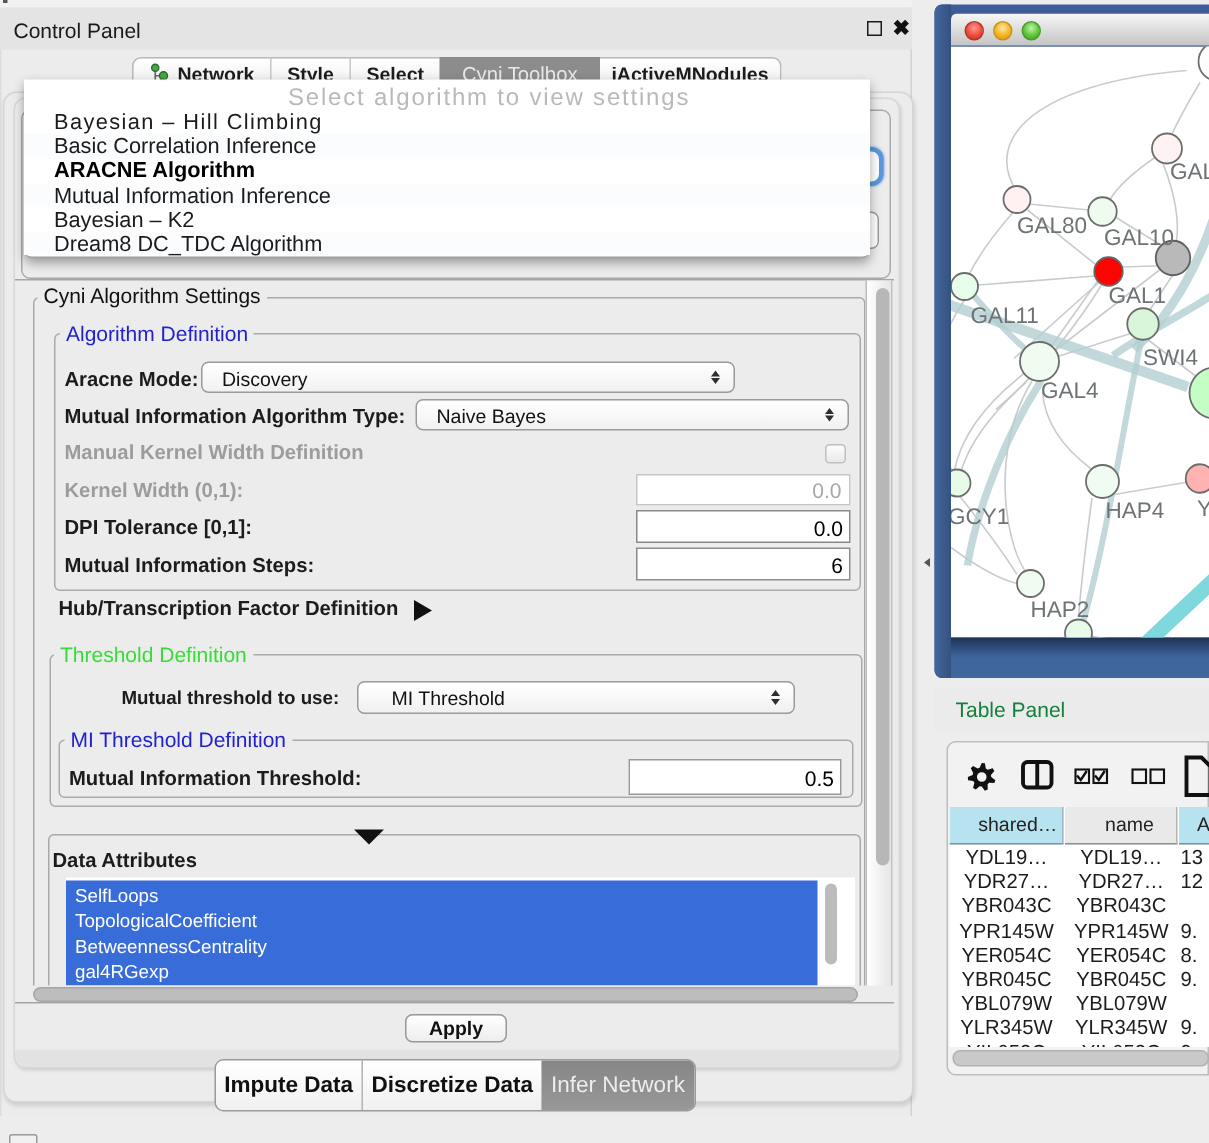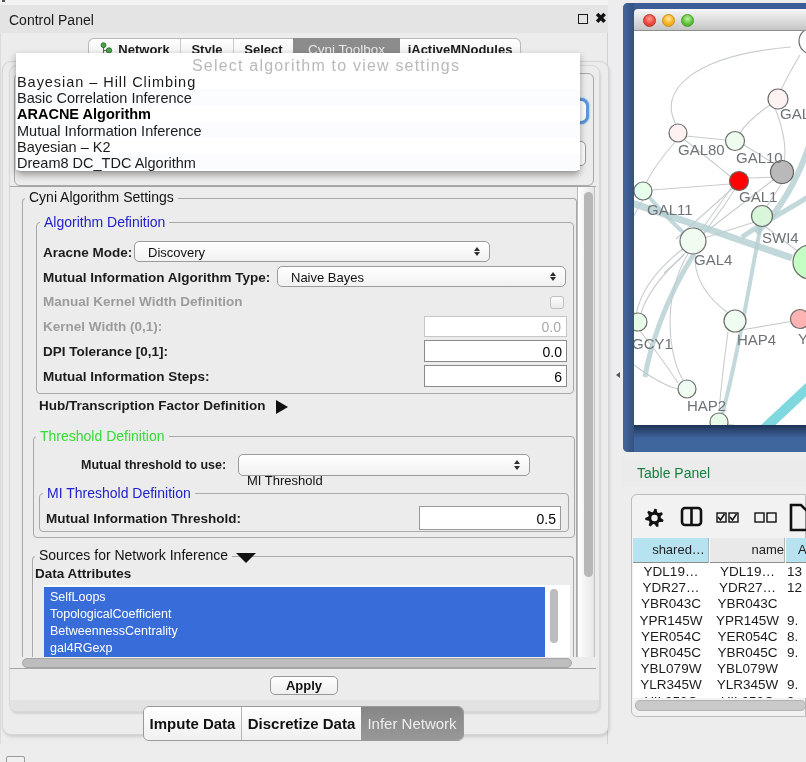--- a/index.html
+++ b/index.html
@@ -100,35 +100,34 @@
   <div class="fld" style="left:424px;top:365px;width:143px;height:22px;border:1px solid #8a8a8a;color:#000;padding:3px 4px 0 0;">6</div>
 
   <div class="lbl" style="left:39px;top:398px;">Hub/Transcription Factor Definition</div>
   <div class="abs" style="left:276px;top:400px;width:0;height:0;border-top:7px solid transparent;border-bottom:7px solid transparent;border-left:12px solid #111;"></div>
 
   <div class="grp" style="left:33px;top:436px;width:542px;height:102px;"></div>
   <div class="grpttl" style="left:36px;top:429px;color:#35dd35;">Threshold Definition</div>
 
   <div class="lbl" style="left:81px;top:458px;font-size:12.5px;">Mutual threshold to use:</div>
   <div class="combo" style="left:238px;top:454px;width:292px;height:22px;">
-        <span style="position:absolute;left:8px;top:3px;margin-top:15px;">MI Threshold</span>
+        <span style="position:absolute;left:22px;top:3px;">MI Threshold</span>
         <span class="ar">
           <i class="u"></i>
           <i class="d"></i>
         </span>
       </div>
 
   <div class="grp" style="left:39px;top:493px;width:530px;height:39px;"></div>
   <div class="grpttl" style="left:43px;top:486px;color:#2222cc;">MI Threshold Definition</div>
 
   <div class="lbl" style="left:46px;top:511px;">Mutual Information Threshold:</div>
   <div class="fld" style="left:419px;top:506px;width:142px;height:24px;border:1px solid #999;color:#000;padding:4px 4px 0 0;">0.5</div>
 
   <div class="abs" style="left:32px;top:556px;width:542px;height:120px;border:1px solid #a9a9a9;border-bottom:none;border-radius:4px 4px 0 0;"></div>
-  <div class="grpttl" style="left:35px;top:548px;color:#111;">Sources for Network Inference</div>
   <div class="abs" style="left:236px;top:553px;width:0;height:0;border-left:10px solid transparent;border-right:10px solid transparent;border-top:10px solid #111;"></div>
 
   <div class="lbl" style="left:35px;top:566px;">Data Attributes</div>
 
   <div class="abs" style="left:44px;top:585px;width:526px;height:72px;background:#fff;"></div>
   <div class="abs" style="left:44px;top:587px;width:501px;height:70px;background:#386cd9;"></div>
   <div class="abs" style="left:50px;top:589px;font-size:12.5px;color:#fff;line-height:17px;">SelfLoops<br>TopologicalCoefficient<br>BetweennessCentrality<br>gal4RGexp</div>
   <div class="abs" style="left:550px;top:589px;width:8px;height:54px;background:#bcbcbc;border-radius:4px;"></div>
 
 </div>
@@ -140,21 +139,21 @@
   <div style="width:97px;background:linear-gradient(#ffffff,#f0f0f0);display:flex;align-items:center;justify-content:center;font-size:15px;font-weight:bold;color:#111;">Impute Data</div>
   <div style="width:120px;background:linear-gradient(#ffffff,#f0f0f0);border-left:1px solid #b5b5b5;display:flex;align-items:center;justify-content:center;font-size:15px;font-weight:bold;color:#111;">Discretize Data</div>
   <div style="width:102px;background:linear-gradient(#868686,#989898);display:flex;align-items:center;justify-content:center;font-size:15px;color:#ededed;">Infer Network</div>
 </div>
 
 <div class="abs" id="popup" style="left:16px;top:53px;width:564px;height:119px;background:#fff;border-radius:0 0 5px 5px;border-bottom:1px solid #9f9f9f;box-shadow:0 3px 7px rgba(0,0,0,0.35);">
   <div style="position:absolute;left:0;top:36.4px;width:100%;height:16.2px;background:#fafcfe;"></div>
   <div style="position:absolute;left:0;top:68.8px;width:100%;height:16.2px;background:#fafcfe;"></div>
   <div style="position:absolute;left:0;top:101.2px;width:100%;height:16.2px;background:#fafcfe;"></div>
   <div style="position:absolute;left:176px;top:4px;font-size:16px;letter-spacing:1.2px;color:#b9b9b9;white-space:nowrap;">Select algorithm to view settings</div>
-  <div style="position:absolute;left:1px;top:21px;font-size:14.5px;color:#1b1b1b;line-height:16.2px;white-space:nowrap;">
+  <div style="position:absolute;left:1px;top:21px;font-size:14.5px;color:#1b1b1b;line-height:16.2px;white-space:nowrap;padding-left:19px;">
     <span style="letter-spacing:0.95px;">Bayesian – Hill Climbing</span><br>
     Basic Correlation Inference<br>
     <span style="font-weight:bold;color:#000;">ARACNE Algorithm</span><br>
     Mutual Information Inference<br>
     Bayesian – K2<br>
     Dream8 DC_TDC Algorithm
   </div>
 </div>
 
 <div class="abs" style="left:616px;top:372px;width:0;height:0;border-top:3px solid transparent;border-bottom:3px solid transparent;border-right:4px solid #555;"></div>
@@ -261,20 +260,20 @@
     <rect x="124" y="19" width="9" height="9"></rect>
     <rect x="136" y="19" width="9" height="9"></rect>
   </g>
   <path d="M 87,23 l 2.5,3 4,-6" fill="none" stroke="#111" stroke-width="1.6"></path>
   <path d="M 99,23 l 2.5,3 4,-6" fill="none" stroke="#111" stroke-width="1.6"></path>
   <path d="M 160,11 h 10 l 6,6 v 19 h -16 z" fill="none" stroke="#111" stroke-width="2.6"></path>
 </svg>
 
 <div class="abs" style="left:633px;top:538px;width:173px;height:160px;background:#fff;overflow:hidden;">
   <div class="abs" style="left:0;top:0;width:76px;height:25px;background:#b7e2f0;border-right:1px solid #9fb7c2;border-bottom:1px solid #8e8e8e;text-align:center;font-size:13px;color:#222;line-height:24px;text-indent:16px;">shared…</div>
-  <div class="abs" style="left:77px;top:0;width:75px;height:25px;background:#e9e9e9;border-right:1px solid #b5b5b5;border-bottom:1px solid #8e8e8e;text-align:right;font-size:13px;color:#222;line-height:24px;text-indent:12px;">name</div>
+  <div class="abs" style="left:77px;top:0;width:75px;height:25px;background:#e9e9e9;border-right:1px solid #b5b5b5;border-bottom:1px solid #8e8e8e;text-align:center;font-size:13px;color:#222;line-height:24px;text-indent:12px;">name</div>
   <div class="abs" style="left:153px;top:0;width:60px;height:25px;background:#b7e2f0;border-bottom:1px solid #8e8e8e;font-size:13px;color:#222;line-height:24px;padding-left:12px;">A</div>
   <div class="abs" style="left:0;top:26px;width:76px;text-align:center;font-size:13.5px;color:#1c1c1c;line-height:16.2px;">YDL19…<br>YDR27…<br>YBR043C<br>YPR145W<br>YER054C<br>YBR045C<br>YBL079W<br>YLR345W<br>YIL053C</div>
   <div class="abs" style="left:77px;top:26px;width:75px;text-align:center;font-size:13.5px;color:#1c1c1c;line-height:16.2px;">YDL19…<br>YDR27…<br>YBR043C<br>YPR145W<br>YER054C<br>YBR045C<br>YBL079W<br>YLR345W<br>YIL053C</div>
   <div class="abs" style="left:154px;top:26px;width:40px;font-size:13.5px;color:#1c1c1c;line-height:16.2px;">13<br>12<br>&nbsp;<br>9.<br>8.<br>9.<br>&nbsp;<br>9.<br>9.</div>
 </div>
 
 <div class="abs" style="left:635px;top:700px;width:171px;height:11px;background:#c9c9c9;border:1px solid #b2b2b2;border-radius:5px;"></div>
 
 </body></html>

